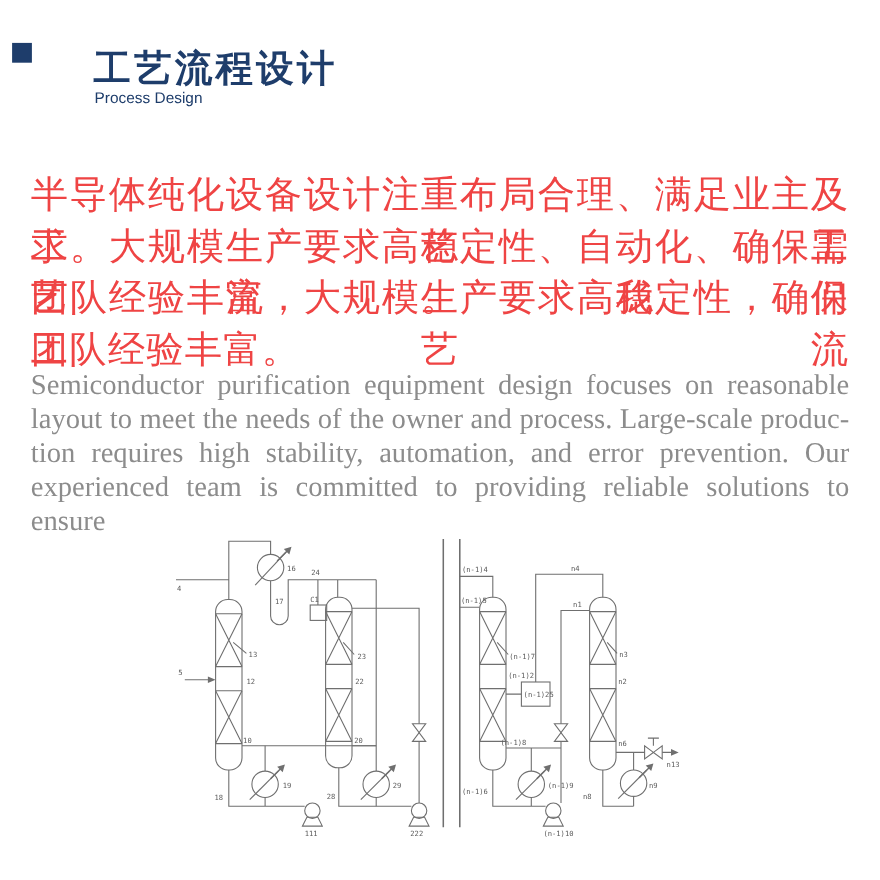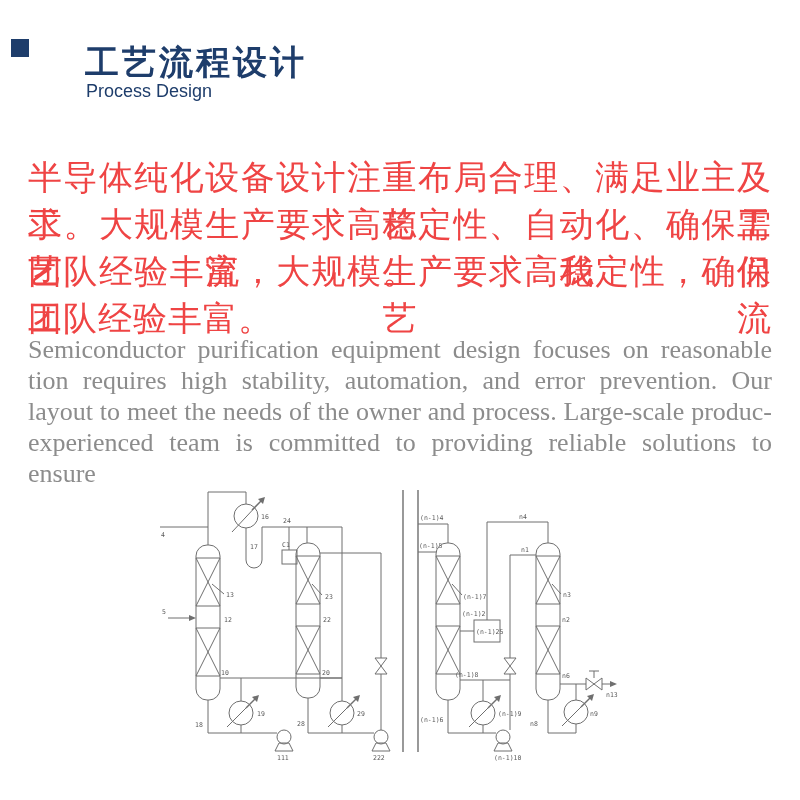--- a/index.html
+++ b/index.html
@@ -3,21 +3,21 @@
 <meta charset="utf-8">
 <style>
   html,body{margin:0;padding:0;background:#ffffff;}
   body{width:800px;height:800px;position:relative;overflow:hidden;
        font-family:"Liberation Sans","DejaVu Sans",sans-serif;}
 
   .accent-square{position:absolute;left:11px;top:39px;width:18px;height:18px;background:#1e3d6b;}
 
   .title-zh{position:absolute;left:85px;top:40px;font-size:34px;font-weight:bold;
             color:#1e3d6b;letter-spacing:3px;white-space:nowrap;text-align:center;}
-  .title-en{position:absolute;left:86px;top:81px;font-size:18px;color:#1e3d6b;white-space:nowrap;}
+  .title-en{position:absolute;left:86px;top:81px;font-size:14px;color:#1e3d6b;white-space:nowrap;}
 
   .para{position:absolute;left:28px;width:744px;}
   .para-zh{top:154px;font-size:34px;color:#ef4444;letter-spacing:1px;}
   .para-zh .line{height:47px;line-height:47px;}
   .para-en{top:334px;font-size:26px;color:#8c8c8c;}
   .para-en .line{height:31px;line-height:31px;font-family:Liberation Serif, serif;}
   .line{text-align:justify;text-align-last:justify;}
   .line.last{text-align:justify;text-align-last:left;}
 
   .diagram{position:absolute;left:150px;top:482px;width:520px;height:300px;}
@@ -36,22 +36,22 @@
 
 <div class="para para-zh">
   <div class="line">半导体纯化设备设计注重布局合理、满足业主及工艺需</div>
   <div class="line">求。大规模生产要求高稳定性、自动化、确保工艺流。我们</div>
   <div class="line">团队经验丰富，大规模生产要求高稳定性，确保工艺流</div>
   <div class="line last">团队经验丰富。</div>
 </div>
 
 <div class="para para-en">
   <div class="line">Semiconductor purification equipment design focuses on reasonable</div>
+  <div class="line">layout to meet the needs of the owner and process. Large-scale produc-</div>
   <div class="line">tion requires high stability, automation, and error prevention. Our</div>
-  <div class="line">layout to meet the needs of the owner and process. Large-scale produc-</div>
   <div class="line">experienced team is committed to providing reliable solutions to ensure</div>
 </div>
 
 <div class="diagram">
 <svg viewBox="150 482 520 300" xmlns="http://www.w3.org/2000/svg">
 
   <g>
     <path class="pid-bold" d="M403,490 V752 M418,490 V752"></path>
   </g>
 

